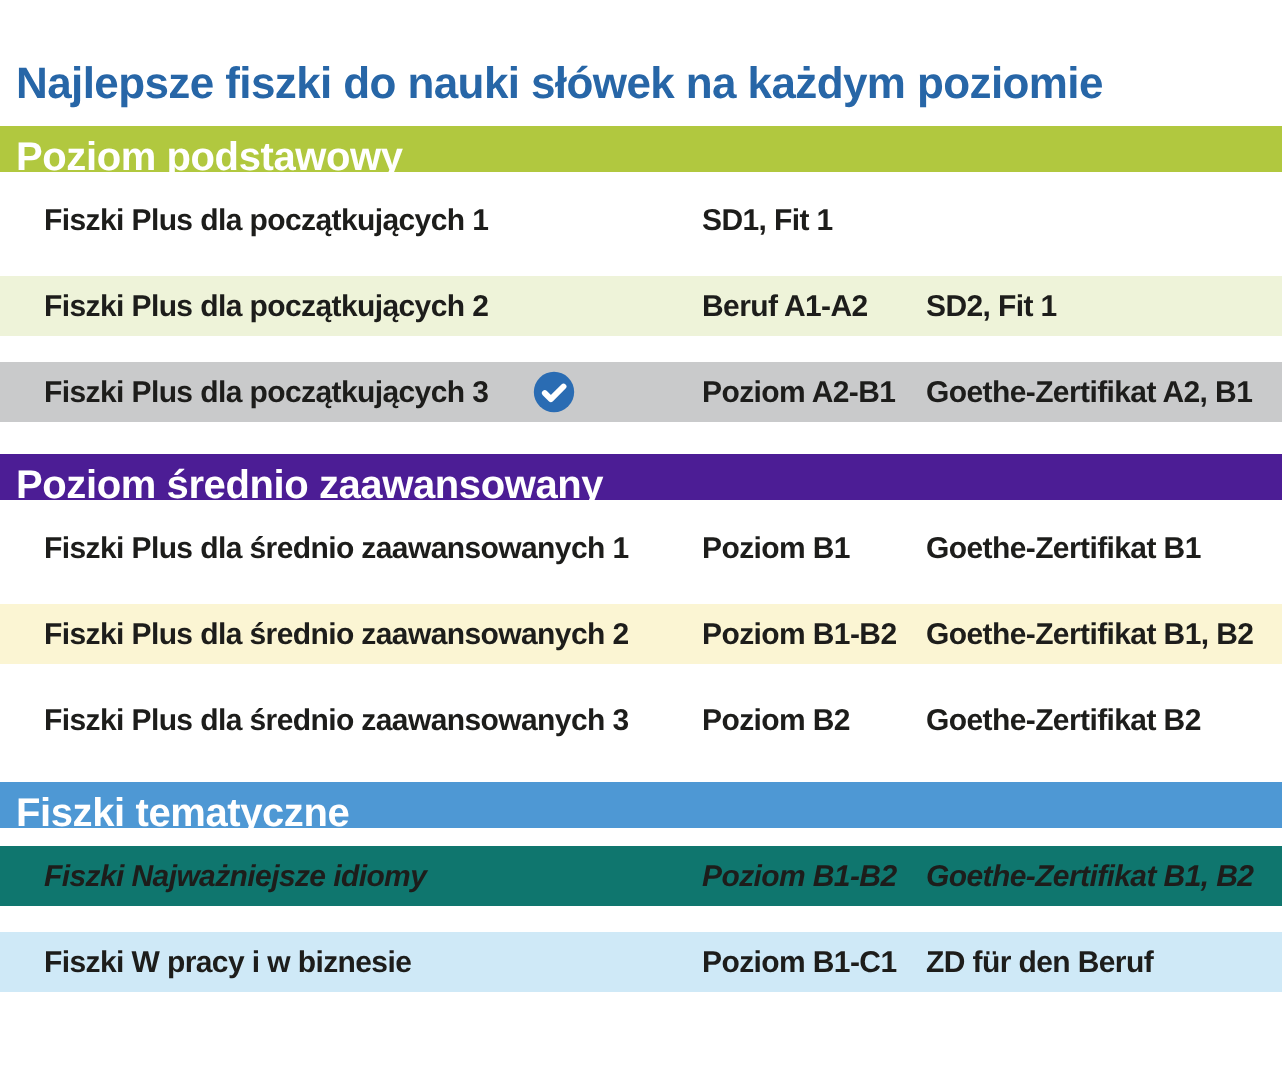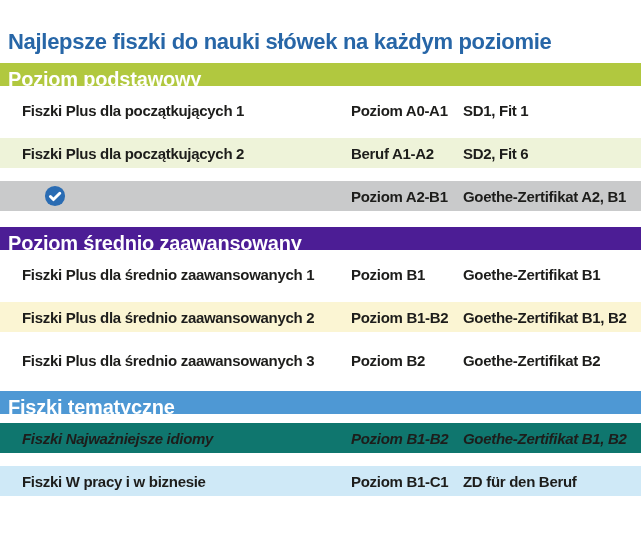--- a/index.html
+++ b/index.html
@@ -37,35 +37,35 @@
   <h1 class="title">Najlepsze fiszki do nauki słówek na każdym poziomie</h1>
   <div id="sections">
   <section class="section">
     <div class="section-header" style="background: rgb(177, 200, 63);">Poziom podstawowy</div>
     <div class="rows">
   <div class="row" style="background: rgb(255, 255, 255);">
     <div class="cell name">
       <span class="name-text">Fiszki Plus dla początkujących 1</span>
 
     </div>
-    <div class="cell level">Poziom A0-A1</div>
     <div class="cell exam">SD1, Fit 1</div>
   </div>
 
   <div class="row" style="background: rgb(238, 243, 217);">
     <div class="cell name">
       <span class="name-text">Fiszki Plus dla początkujących 2</span>
 
     </div>
     <div class="cell level">Beruf A1-A2</div>
-    <div class="cell exam">SD2, Fit 6</div>
+    <div class="cell exam">SD2, Fit 1</div>
   </div>
 
   <div class="row" style="background: rgb(201, 202, 203);">
     <div class="cell name">
+      <span class="name-text">Fiszki Plus dla początkujących 3</span>
       <span class="check-badge" style="display: inline-flex;">
         <svg viewBox="0 0 24 24" width="22" height="22" aria-hidden="true">
           <circle cx="12" cy="12" r="11" fill="#2a6cb3"></circle>
           <path d="M7 12.6l3.3 3.3L17.2 9" fill="none" stroke="#ffffff" stroke-width="3.2" stroke-linecap="round" stroke-linejoin="round"></path>
         </svg>
       </span>
     </div>
     <div class="cell level">Poziom A2-B1</div>
     <div class="cell exam">Goethe-Zertifikat A2, B1</div>
   </div>

